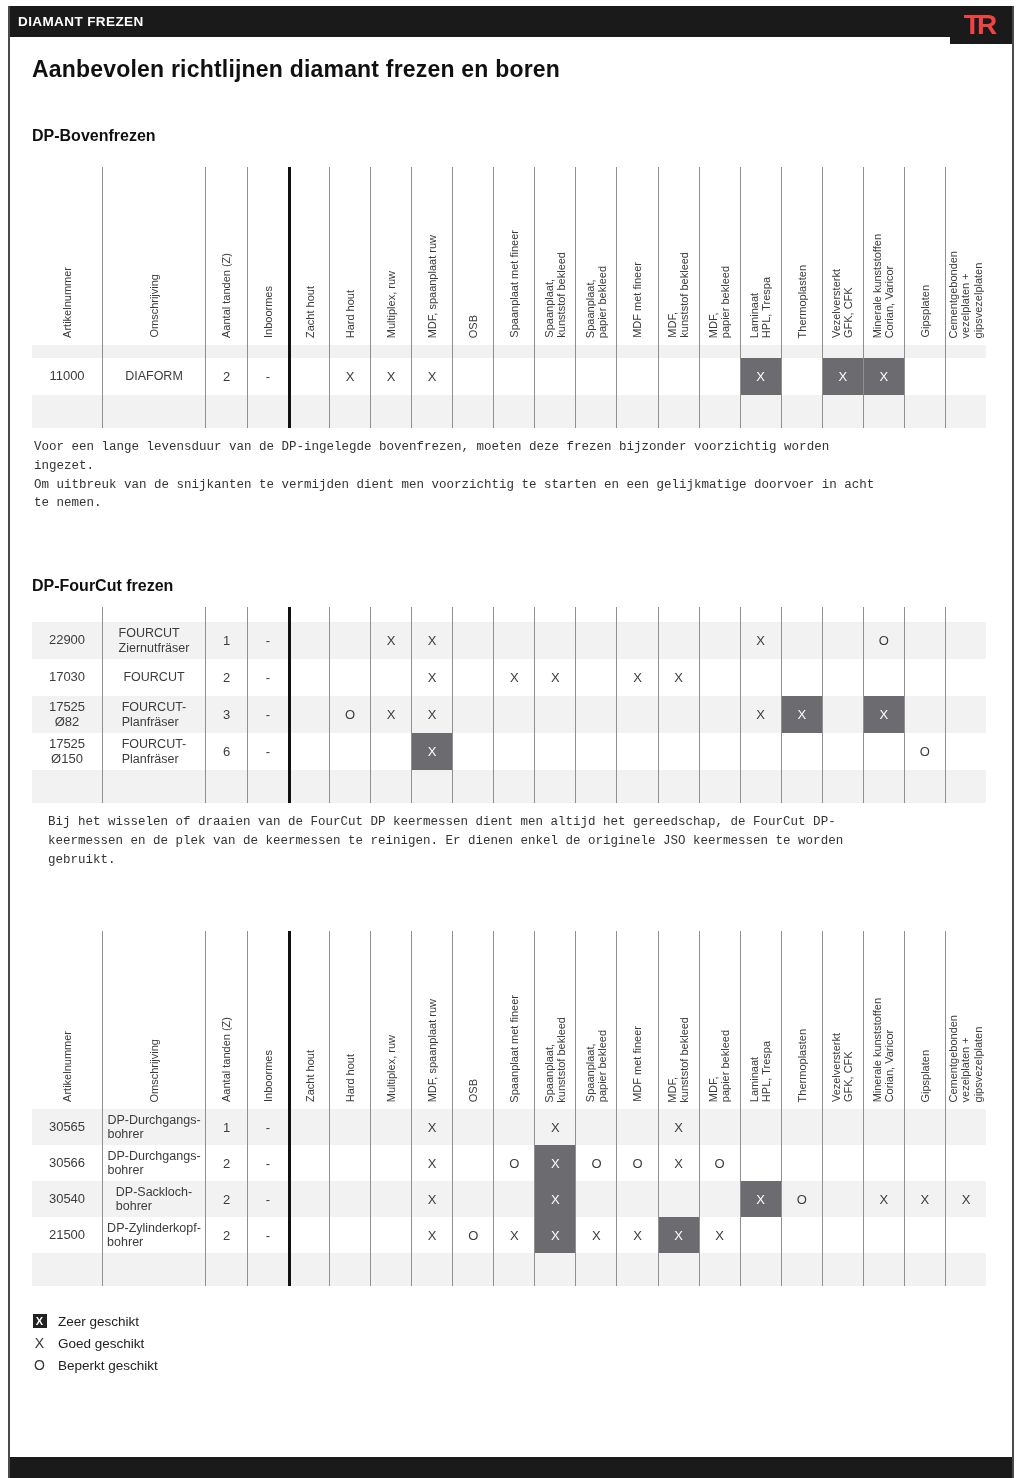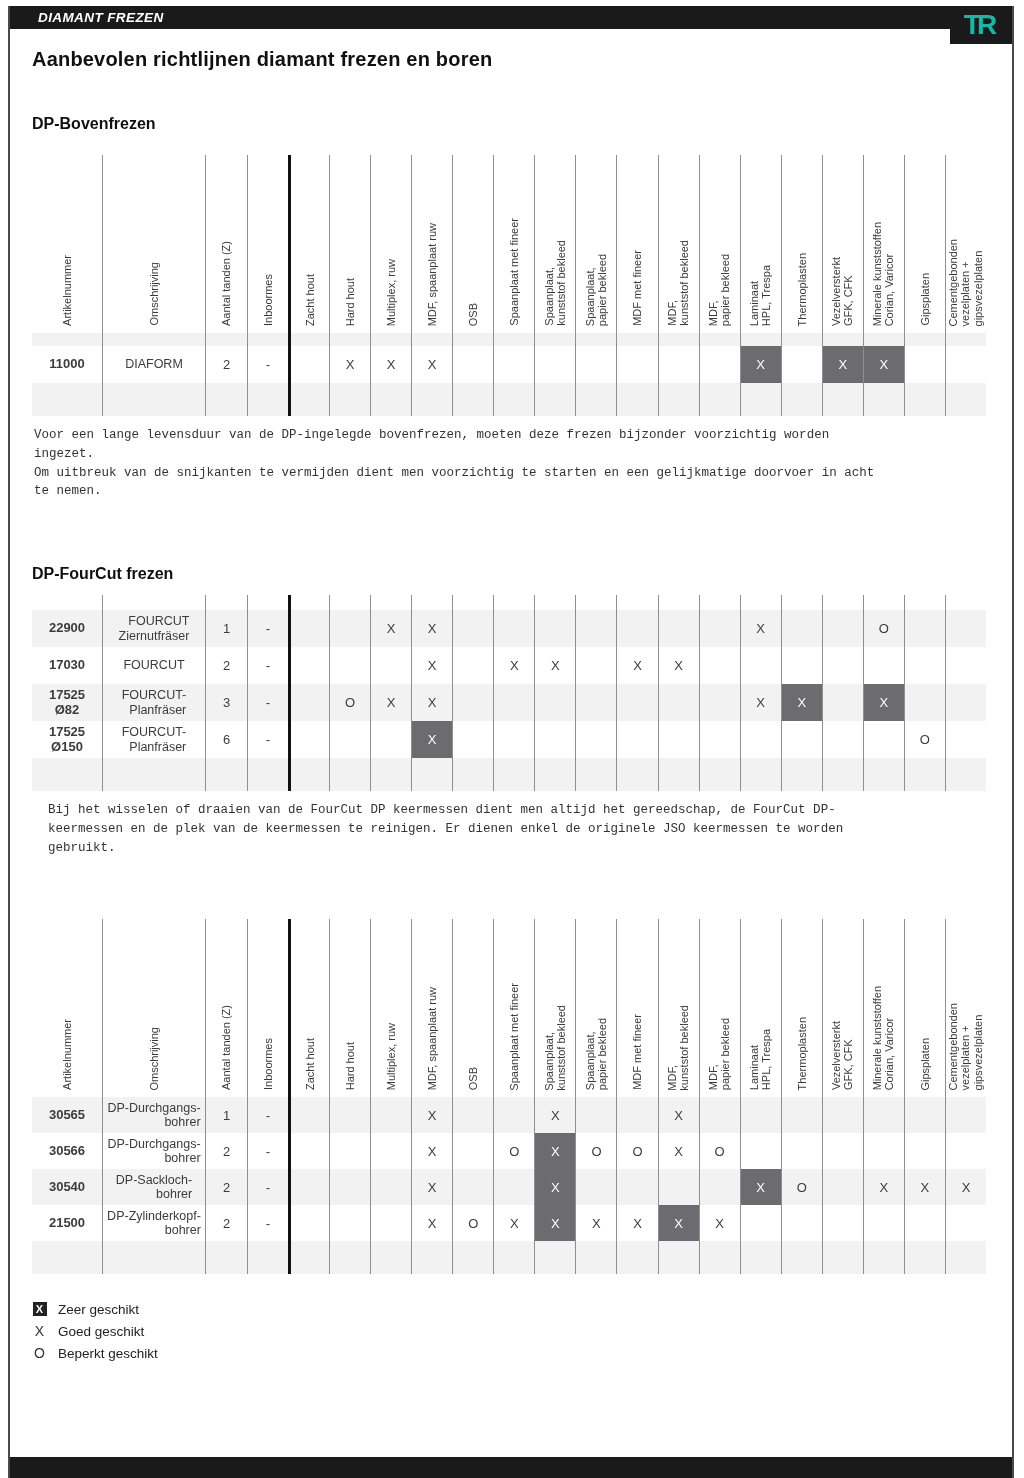--- a/index.html
+++ b/index.html
@@ -1,47 +1,47 @@
 <!DOCTYPE html>
 <html style="--bar: #1a1a1a; --best: #6b6b70; --stripe: #f2f2f2;"><head>
 <meta charset="utf-8">
 <style>
   html,body{margin:0;padding:0;background:#fff;width:1024px;height:1478px;overflow:hidden;
     font-family:"Liberation Sans","DejaVu Sans",sans-serif;}
   .frame{position:absolute;left:8px;top:6px;width:1006px;height:1472px;
     border-left:2px solid #4a4a4a;border-right:2px solid #4a4a4a;box-sizing:border-box;background:#fff;}
-  .topbar{height:23px;background:var(--bar,#1a1a1a);color:#fff;display:flex;align-items:center;
-    padding-left:28px;font-size:13.5px;font-weight:bold;letter-spacing:.4px;font-style:italic;}
+  .topbar{height:31px;background:var(--bar,#1a1a1a);color:#fff;display:flex;align-items:center;
+    padding-left:8px;font-size:13.5px;font-weight:bold;letter-spacing:.4px;}
   .logo{position:absolute;top:0;right:0;width:62px;height:38px;background:var(--bar,#1a1a1a);
-    color:#14b8a6;display:flex;align-items:center;justify-content:center;
+    color:#ef4444;display:flex;align-items:center;justify-content:center;
     font-size:28px;font-weight:800;letter-spacing:-4px;padding-right:5px;box-sizing:border-box;}
   .bottombar{position:absolute;left:0;bottom:0;width:100%;height:21px;background:var(--bar,#1a1a1a);}
   .content{padding:0 20px 0 22px;}
-  h1{font-size:20px;margin:19px 0 0 0;color:#101010;letter-spacing:.2px;}
+  h1{font-size:23px;margin:19px 0 0 0;color:#101010;letter-spacing:.2px;}
   h2{font-size:16px;margin:0;color:#101010;}
   .sec1{margin-top:44px;}
   .sec2{margin-top:64px;}
   .sec3{margin-top:62px;}
   .sec1 .table{margin-top:22px;}
   .sec2 .table{margin-top:12px;}
   .sec3 .table{margin-top:14px;}
   .table{width:954px;}
   .grid-row{display:grid;grid-template-columns:70px 103px 42px 41px repeat(17,1fr);}
   .cell{border-left:1px solid #8f8f8f;display:flex;align-items:center;justify-content:center;
     box-sizing:border-box;min-width:0;}
   .cell.c0{border-left:none;}
   .cell.thick{border-left:3px solid #111;}
   .header-row{height:178px;}
   .header-row .cell{align-items:flex-end;padding-bottom:7px;}
   .vtext{writing-mode:vertical-rl;transform:rotate(180deg);white-space:pre-line;
     font-size:11px;line-height:1.13;color:#3a3a3a;}
   .row{height:37px;font-size:13px;color:#3c3c3c;}
   .sec3 .row{height:36px;}
-  .row .desc{font-size:12.5px;line-height:1.15;white-space:pre-line;text-align:right;}
-  .row .artnum{white-space:pre-line;text-align:center;line-height:1.15;font-weight:bold;}
+  .row .desc{font-size:12.5px;line-height:1.15;white-space:pre-line;text-align:left;}
+  .row .artnum{white-space:pre-line;text-align:center;line-height:1.15;}
   .shaded{background:var(--stripe,#f2f2f2);}
   .cell.best{background:var(--best,#6b6b70);color:#fff;}
   .lead{height:15px;}
   .spacer{height:13px;}
   .empty{height:33px;}
   .note{font-size:12.5px;color:#333;line-height:1.5;margin:10px 0 0 2px;
     max-width:862px;white-space:pre-line;font-family:Liberation Mono, monospace;}
   .note.indent{margin-left:16px;}
   .legend{margin-top:26px;font-size:13.5px;color:#222;}
   .leg-row{display:flex;align-items:center;margin-bottom:4px;height:18px;}

